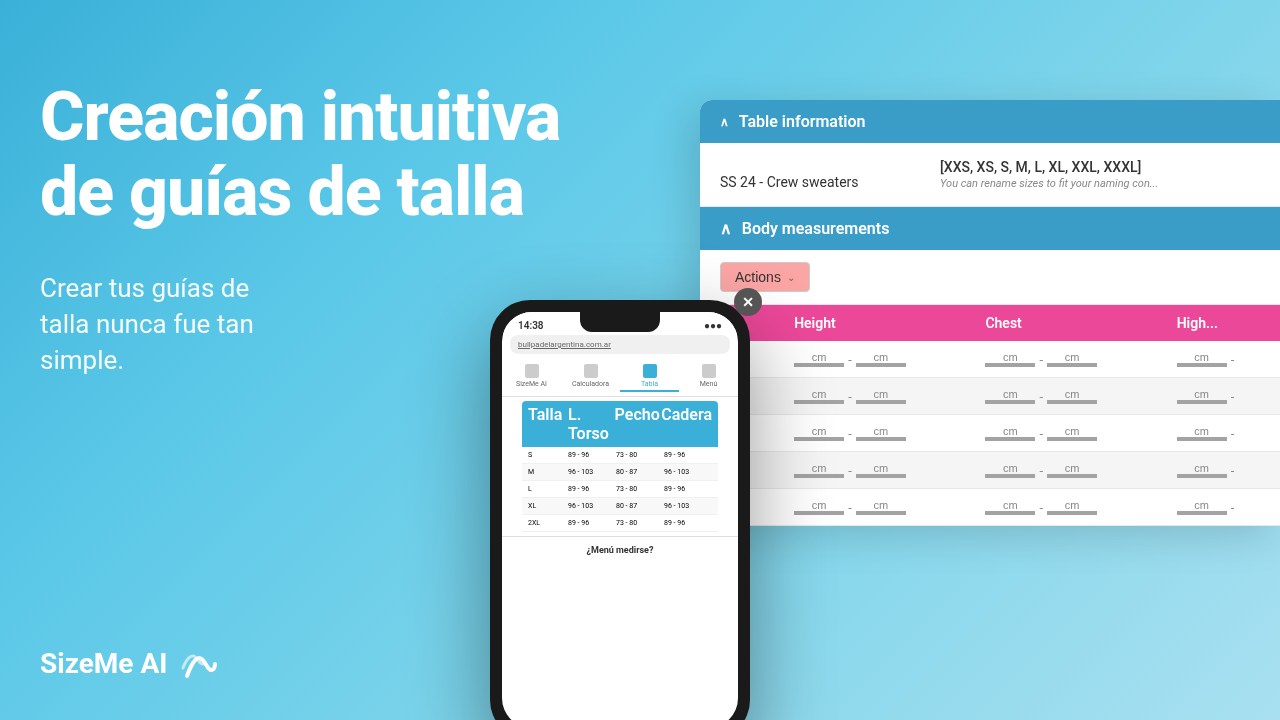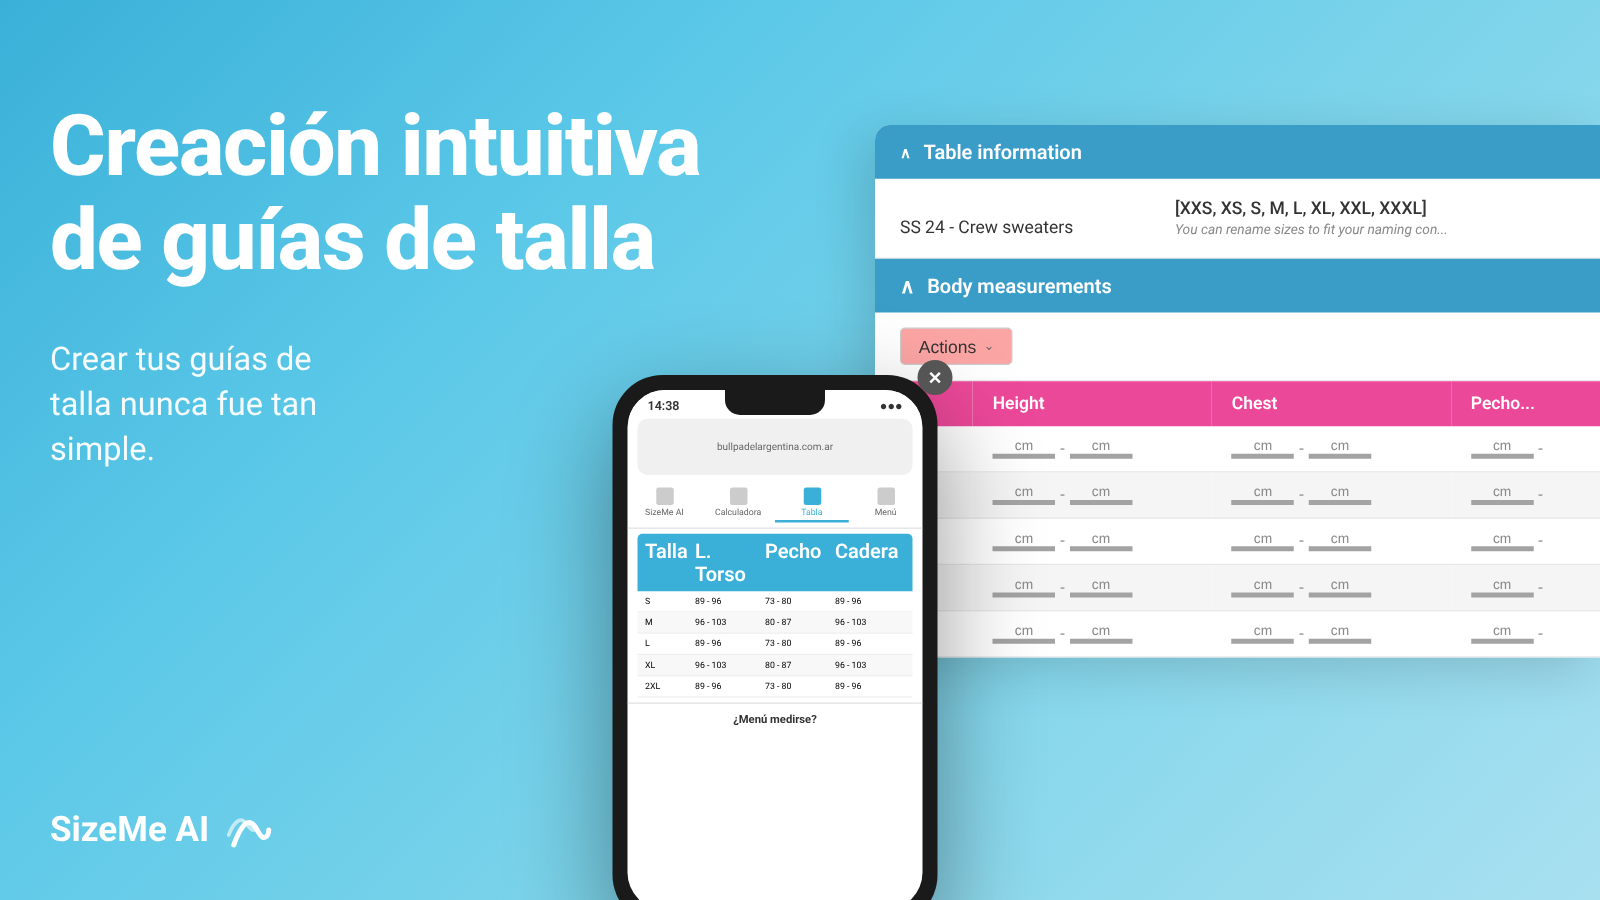--- a/index.html
+++ b/index.html
@@ -104,24 +104,24 @@
       align-items: center;
       font-size: 10px;
       font-weight: 600;
       color: #333;
     }
 
     .phone-url-bar {
       background: #f0f0f0;
       margin: 0 8px 4px;
       border-radius: 8px;
-      padding: 18px 8px;
+      padding: 5px 8px;
       font-size: 8px;
       color: #666;
-      text-align: center;
+      text-decoration: underline;
     }
 
     .phone-nav {
       display: flex;
       border-bottom: 1px solid #e0e0e0;
       padding: 4px 0;
     }
 
     .phone-nav-item {
       flex: 1;
@@ -411,21 +411,21 @@
         <div class="phone-nav-item active">
           <div class="phone-nav-icon"></div>
           <span>Tabla</span>
         </div>
         <div class="phone-nav-item">
           <div class="phone-nav-icon"></div>
           <span>Menú</span>
         </div>
       </div>
 
-      <div style="padding: 0 8px; margin-top: 4px;">
+      <div style="padding: 0 20px; margin-top: 4px;">
         <div class="phone-table-header">
           <span>Talla</span>
           <span>L. Torso</span>
           <span>Pecho</span>
           <span>Cadera</span>
         </div>
         <div class="phone-table-row">
           <span>S</span>
           <span>89 - 96</span>
           <span>73 - 80</span>
@@ -490,21 +490,21 @@
       <span class="chevron-down">⌄</span>
     </button>
   </div>
 
   <table class="data-table">
     <thead>
       <tr>
         <th>Size</th>
         <th>Height</th>
         <th>Chest</th>
-        <th>Pecho...</th>
+        <th>High...</th>
       </tr>
     </thead>
     <tbody>
       <tr>
         <td></td>
         <td>
             <div class="measurement-cell">
               <input class="measurement-input" value="cm" style=""> 
               <span class="measurement-sep">-</span> 
               <input class="measurement-input" value="cm" style="">

